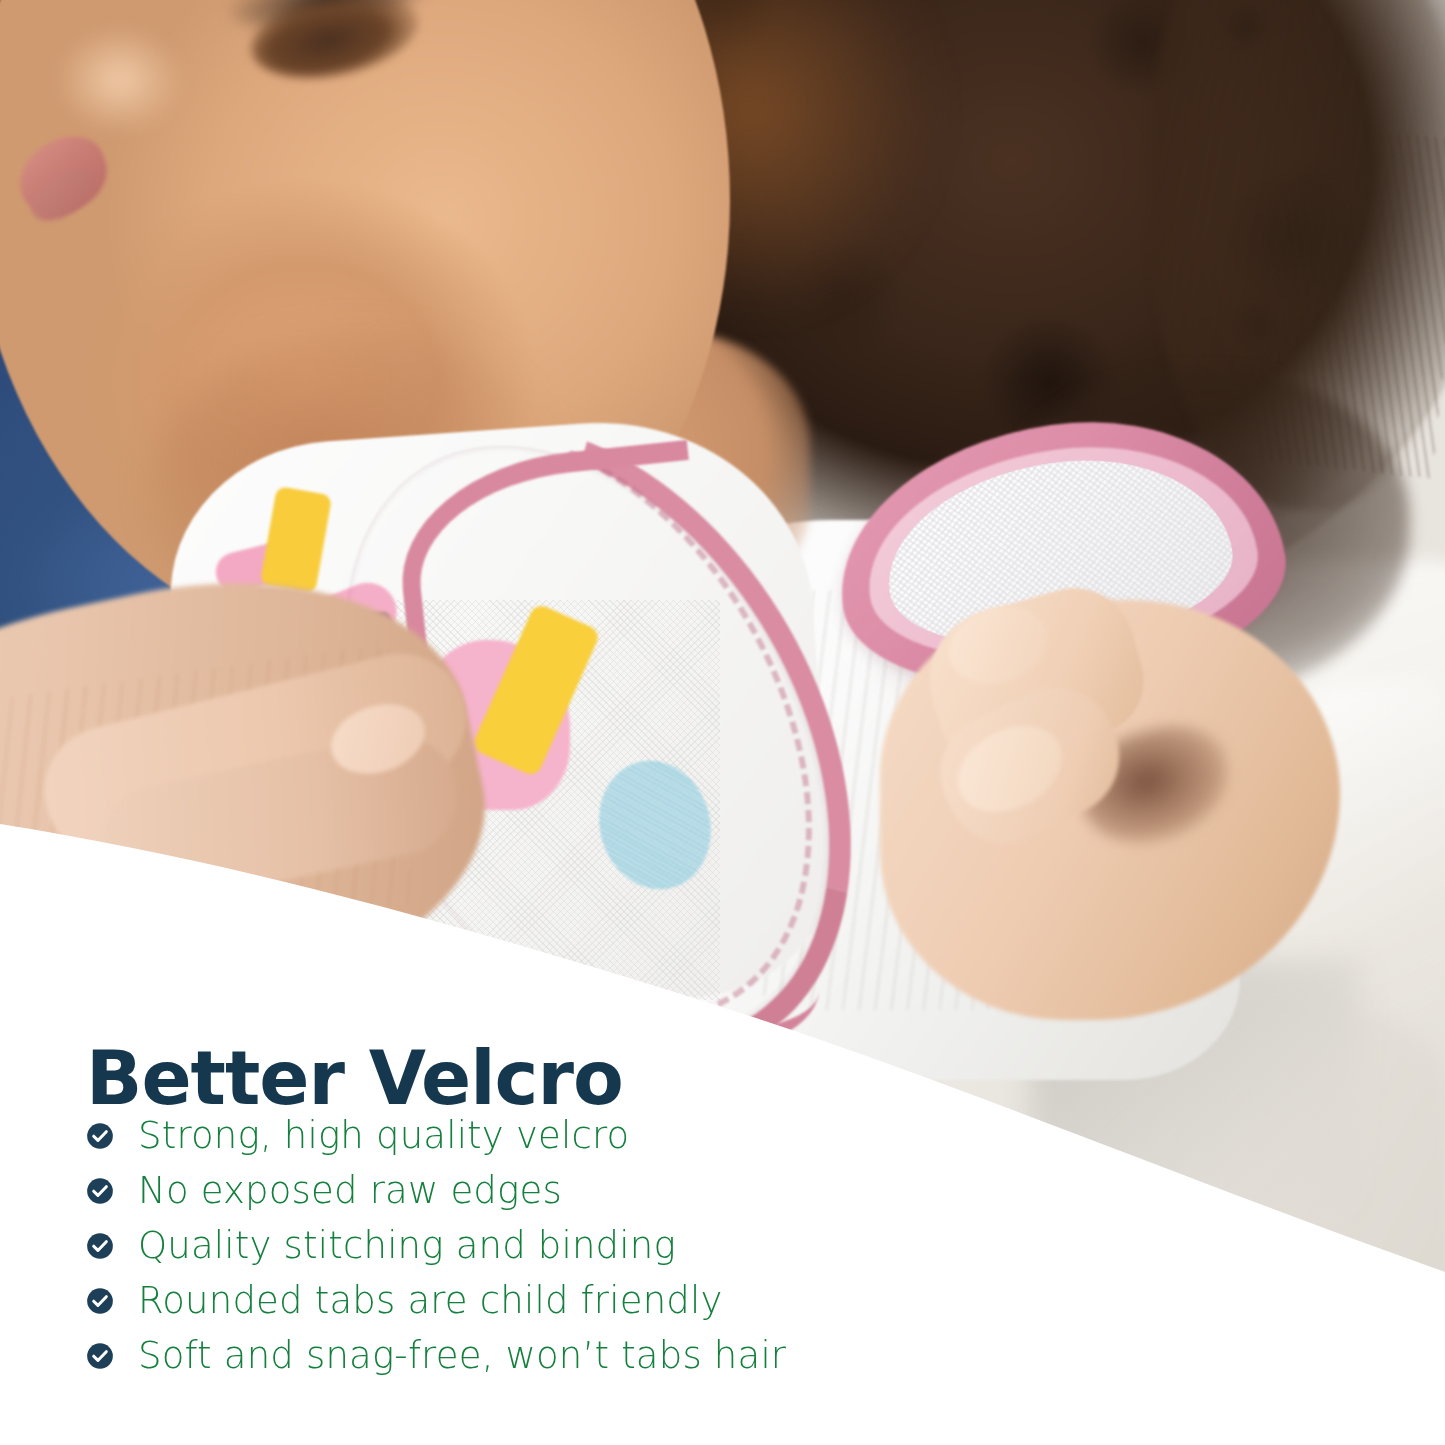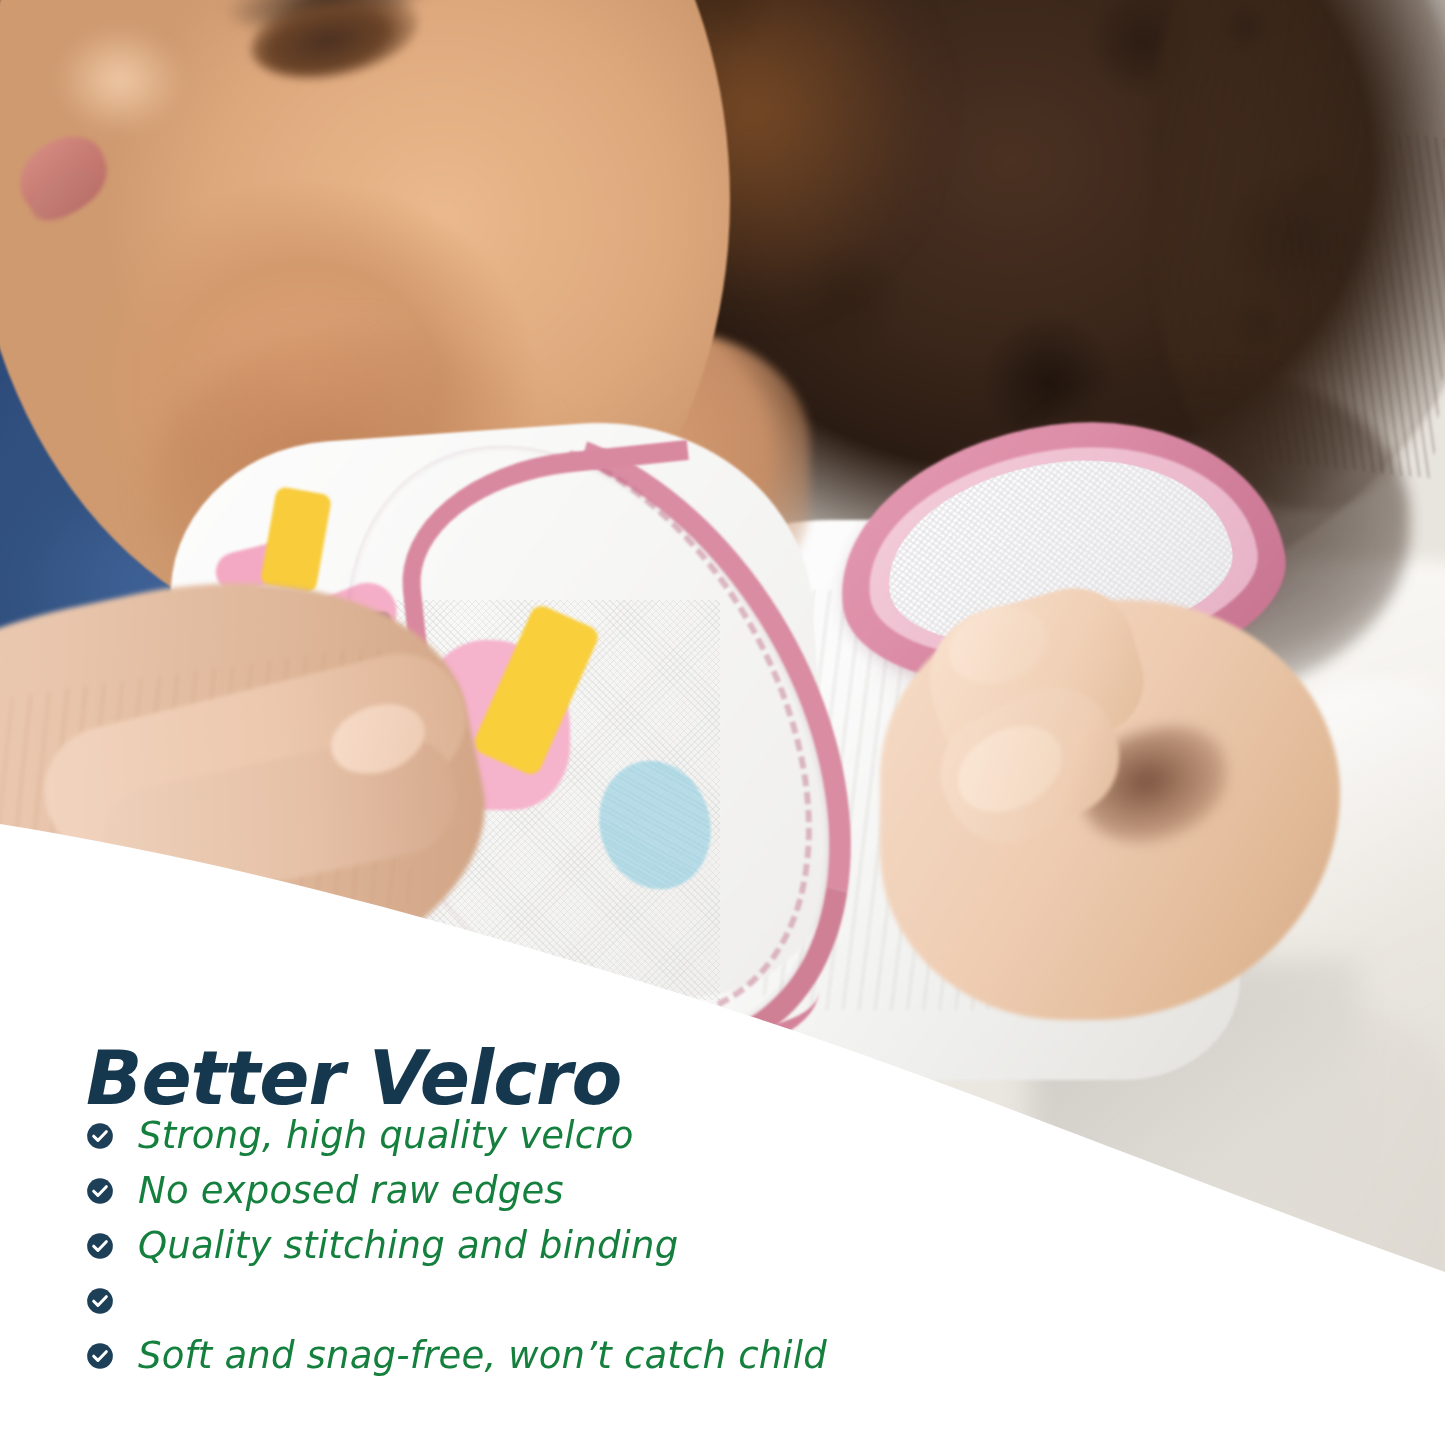--- a/index.html
+++ b/index.html
@@ -489,21 +489,21 @@
     inset: 0;
     width: 1445px;
     height: 1445px;
     pointer-events: none;
   }
 
   
   .content {
     position: absolute;
     left: 0; top: 0;
-    width: 1445px; height: 1445px; font-style: italic;
+    width: 1445px; height: 1445px;
   }
   .headline {
     position: absolute;
     left: 86px;
     top: 991px;
     font-family: "DejaVu Sans", sans-serif;
     font-weight: bold;
     font-size: 74px;
     line-height: 1;
     letter-spacing: -1px;
@@ -646,26 +646,27 @@
           <path d="M6.6 12.2 L10.2 15.8 L17.4 8.3" fill="none" stroke="#ffffff" stroke-width="2.6" stroke-linecap="round" stroke-linejoin="round"></path>
         </svg>
         <span class="bullet-label">Quality stitching and binding</span>
       </div>
 
       <div class="bullet">
         <svg class="bullet-icon" viewBox="0 0 24 24">
           <circle cx="12" cy="12" r="11" fill="#1d3f57"></circle>
           <path d="M6.6 12.2 L10.2 15.8 L17.4 8.3" fill="none" stroke="#ffffff" stroke-width="2.6" stroke-linecap="round" stroke-linejoin="round"></path>
         </svg>
+        <span class="bullet-label">Rounded tabs are child friendly</span>
       </div>
 
       <div class="bullet">
         <svg class="bullet-icon" viewBox="0 0 24 24">
           <circle cx="12" cy="12" r="11" fill="#1d3f57"></circle>
           <path d="M6.6 12.2 L10.2 15.8 L17.4 8.3" fill="none" stroke="#ffffff" stroke-width="2.6" stroke-linecap="round" stroke-linejoin="round"></path>
         </svg>
-        <span class="bullet-label">Soft and snag-free, won’t catch child</span>
+        <span class="bullet-label">Soft and snag-free, won’t tabs hair</span>
       </div>
 
     </div>
   </div>
 
 </div>
 
 </body></html>

